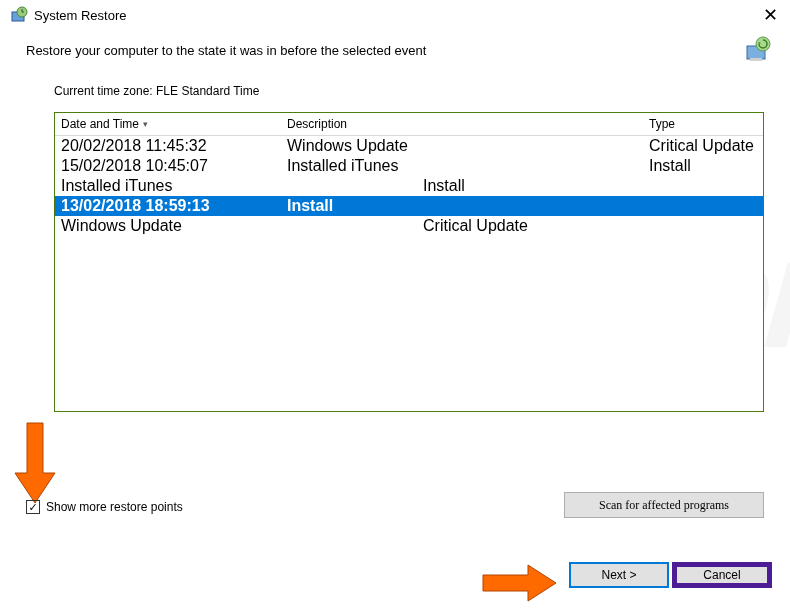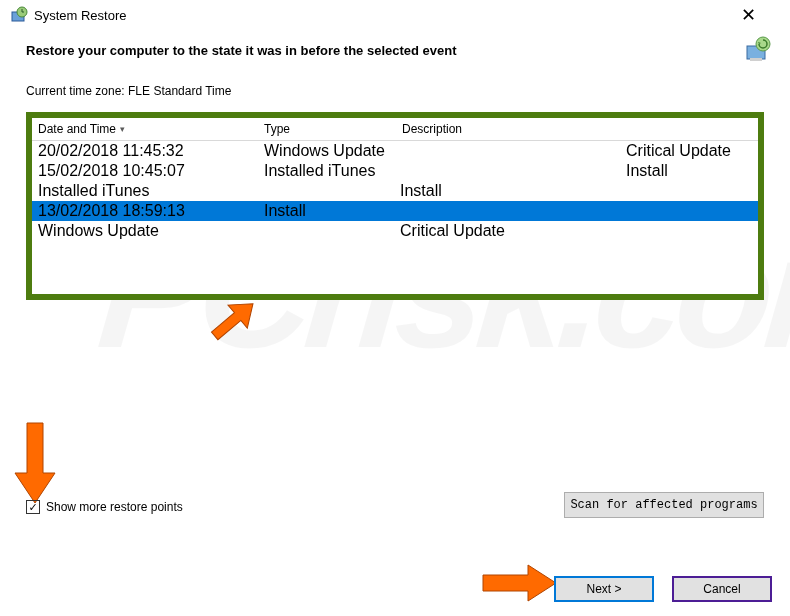--- a/index.html
+++ b/index.html
@@ -1,47 +1,47 @@
 <!DOCTYPE html>
 <html><head>
 <meta charset="utf-8">
 <style>
 * { box-sizing: border-box; margin: 0; padding: 0; }
 body { font-family: "Segoe UI", Tahoma, sans-serif; font-size: 12px; background: #fff; width: 790px; height: 616px; position: relative; overflow: hidden; color: #000; }
 
-.titlebar { display: flex; align-items: center; padding: 4px 22px 2px 10px; }
+.titlebar { display: flex; align-items: center; padding: 4px 0 2px 10px; }
 .titlebar .icon { width: 18px; height: 18px; margin-right: 6px; }
 .titlebar .title { font-size: 13px; }
 .titlebar .close { margin-left: auto; font-size: 18px; font-weight: 300; cursor: pointer; padding: 0 12px; }
 
 .header-row { display: flex; align-items: center; padding: 8px 18px 14px 18px; }
-.header-text { font-size: 13px; font-weight: 700; padding-left: 8px; }
+.header-text { font-size: 13px; font-weight: 400; padding-left: 8px; }
 .header-icon { margin-left: auto; width: 28px; height: 28px; }
 
-.content { padding: 6px 26px 0 26px; }
+.content { padding: 6px 26px 0 26px; margin-left: 28px; }
 .tz-label { font-size: 12px; margin-bottom: 14px; }
 
-.table-wrap { border: 6px solid #4d7c0f; height: 188px; background: #fff; position: relative; }
+.table-wrap { border: 1px solid #4d7c0f; height: 300px; background: #fff; position: relative; }
 .table-header { display: flex; border-bottom: 1px solid #d9d9d9; }
 .table-header .col { padding: 4px 6px; font-size: 12px; display: flex; align-items: center; gap: 4px; }
 .col-date { width: 226px; }
 .col-desc { width: 362px; }
 .col-type { flex: 1; }
 .sort-arrow { font-size: 9px; color: #5a5a5a; }
 
 .table-body .row { display: flex; font-size: 16px; }
 .table-body .row .cell { padding: 1px 6px; }
-.row.selected { background: #0078d7; color: #000000; }
+.row.selected { background: #0078d7; color: #ffffff; font-weight: bold; }
 
 .checkbox-row { position: absolute; left: 26px; top: 500px; display: flex; align-items: center; gap: 6px; font-size: 12px; }
 .checkbox { width: 14px; height: 14px; border: 1px solid #333; display: inline-flex; align-items: center; justify-content: center; font-size: 11px; line-height: 1; }
-.scan-btn { position: absolute; right: 26px; top: 492px; width: 200px; height: 26px; border: 1px solid #adadad; background: #e1e1e1; font-size: 12px; cursor: pointer; font-family: Liberation Mono, monospace; }
+.scan-btn { position: absolute; right: 26px; top: 492px; width: 200px; height: 26px; border: 1px solid #adadad; background: #e1e1e1; font-size: 12px; cursor: pointer; font-family: Liberation Serif, serif; }
 
-.btnbar { position: absolute; bottom: 14px; right: 18px; display: flex; gap: 18px; margin-top: 26px; }
-.btn { width: 100px; height: 26px; border: 2px solid #4c1d95; background: #e1e1e1; font-size: 12px; cursor: pointer; font-family: inherit; }
+.btnbar { position: absolute; bottom: 28px; right: 18px; display: flex; gap: 3px; margin-top: 26px; }
+.btn { width: 100px; height: 26px; border: 5px solid #4c1d95; background: #e1e1e1; font-size: 12px; cursor: pointer; font-family: inherit; }
 .btn.primary { border: 2px solid #0078d7; }
 
 .arrow { position: absolute; pointer-events: none; }
 .arrow svg { display: block; }
 
 .watermark { position: absolute; top: 200px; left: 100px; font-size: 160px; font-weight: 700; color: rgba(0,0,0,0.04); font-style: italic; letter-spacing: -8px; transform: skewX(-5deg); pointer-events: none; z-index: 0; }
 .content, .titlebar, .header-row, .checkbox-row, .scan-btn, .btnbar { position: relative; z-index: 1; }
 .checkbox-row, .scan-btn, .btnbar { position: absolute; }
 </style>
 </head>
@@ -76,25 +76,25 @@
 
 <div class="content">
   <div class="tz-label">Current time zone: FLE Standard Time</div>
 
   <div class="table-wrap">
     <div class="table-header">
       <div class="col col-date">
         <span>Date and Time</span>
         <span class="sort-arrow">▾</span>
       </div>
+      <div class="col col-desc">
+        <span>Description</span>
+      </div>
       <div class="col col-type">
         <span>Type</span>
-      </div>
-      <div class="col col-desc">
-        <span>Description</span>
       </div>
     </div>
     <div class="table-body" id="table-body">
         <div class="row">
           <div class="cell col-date">20/02/2018 11:45:32</div>
           <div class="cell col-desc">Windows Update</div>
           <div class="cell col-type">Critical Update</div>
         </div>
         <div class="row">
           <div class="cell col-date">15/02/2018 10:45:07</div>

